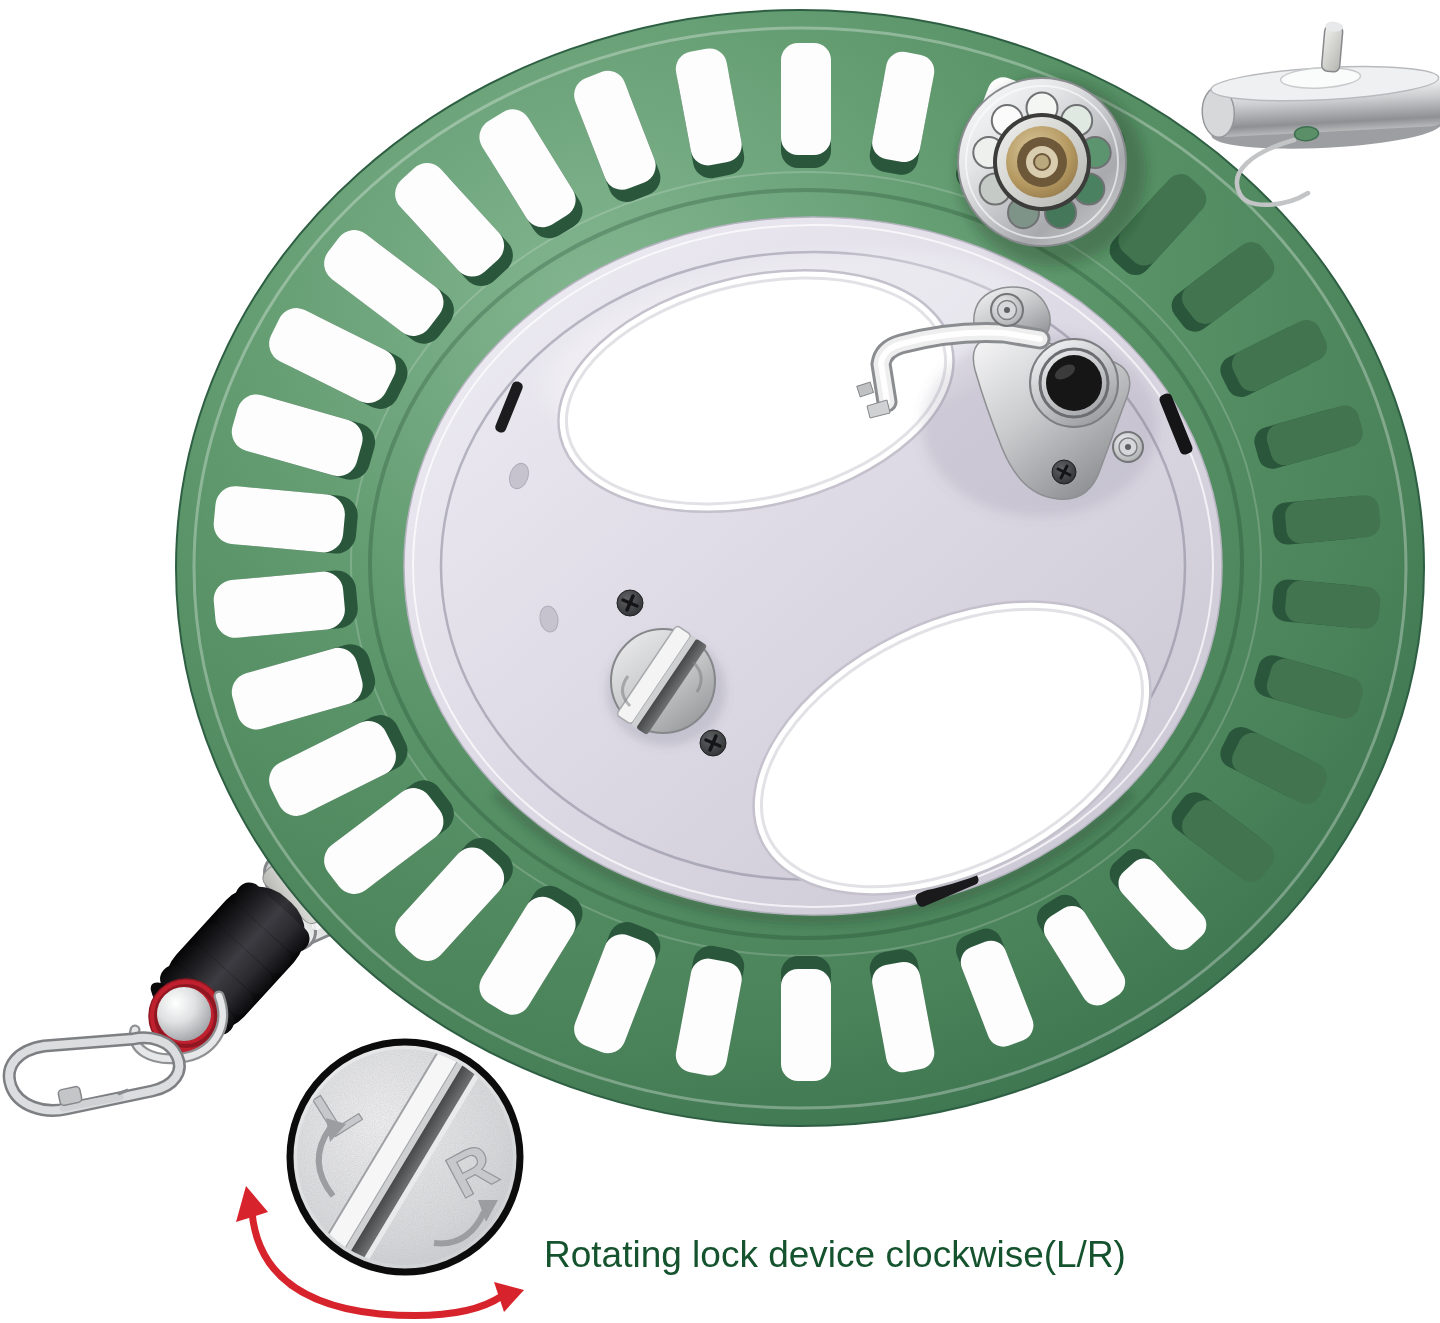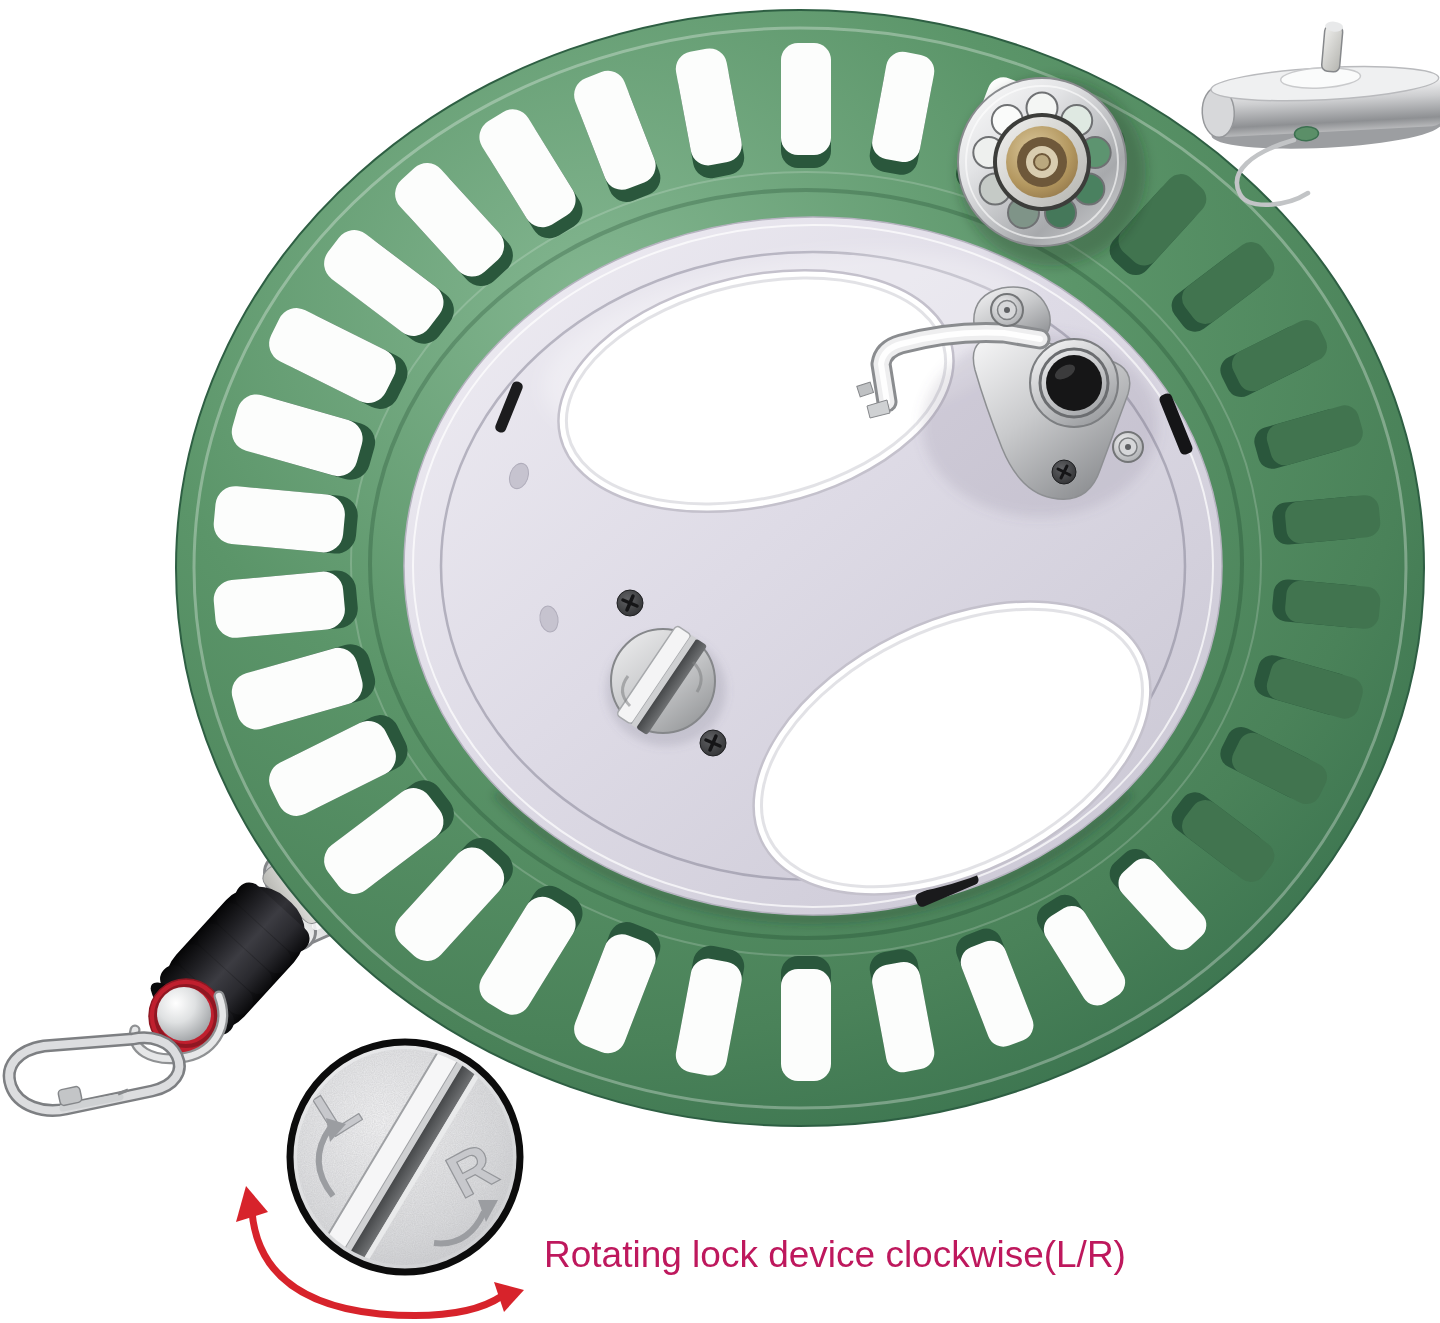--- a/index.html
+++ b/index.html
@@ -1,20 +1,20 @@
 <!DOCTYPE html>
 <html><head>
 <meta charset="utf-8">
 <style>
   html,body{margin:0;padding:0;background:#ffffff;}
   .stage{position:relative;width:1440px;height:1323px;background:#ffffff;overflow:hidden;
          font-family:"Liberation Sans",sans-serif;}
   .stage svg{position:absolute;left:0;top:0;}
   .caption{position:absolute;left:544px;top:1234px;font-size:37px;line-height:1.15;
-           color:#be185d;letter-spacing:0px;white-space:nowrap;text-align:center;}
+           color:#14532d;letter-spacing:0px;white-space:nowrap;text-align:center;}
 </style>
 </head>
 <body>
 
 <div class="stage">
 <svg width="1440" height="1323" viewBox="0 0 1440 1323" xmlns="http://www.w3.org/2000/svg">
   <defs>
     <radialGradient id="gGreen" cx="0.34" cy="0.26" r="0.95">
       <stop offset="0" stop-color="#83b690"></stop>
           <stop offset="0.4" stop-color="#5b9569"></stop>

